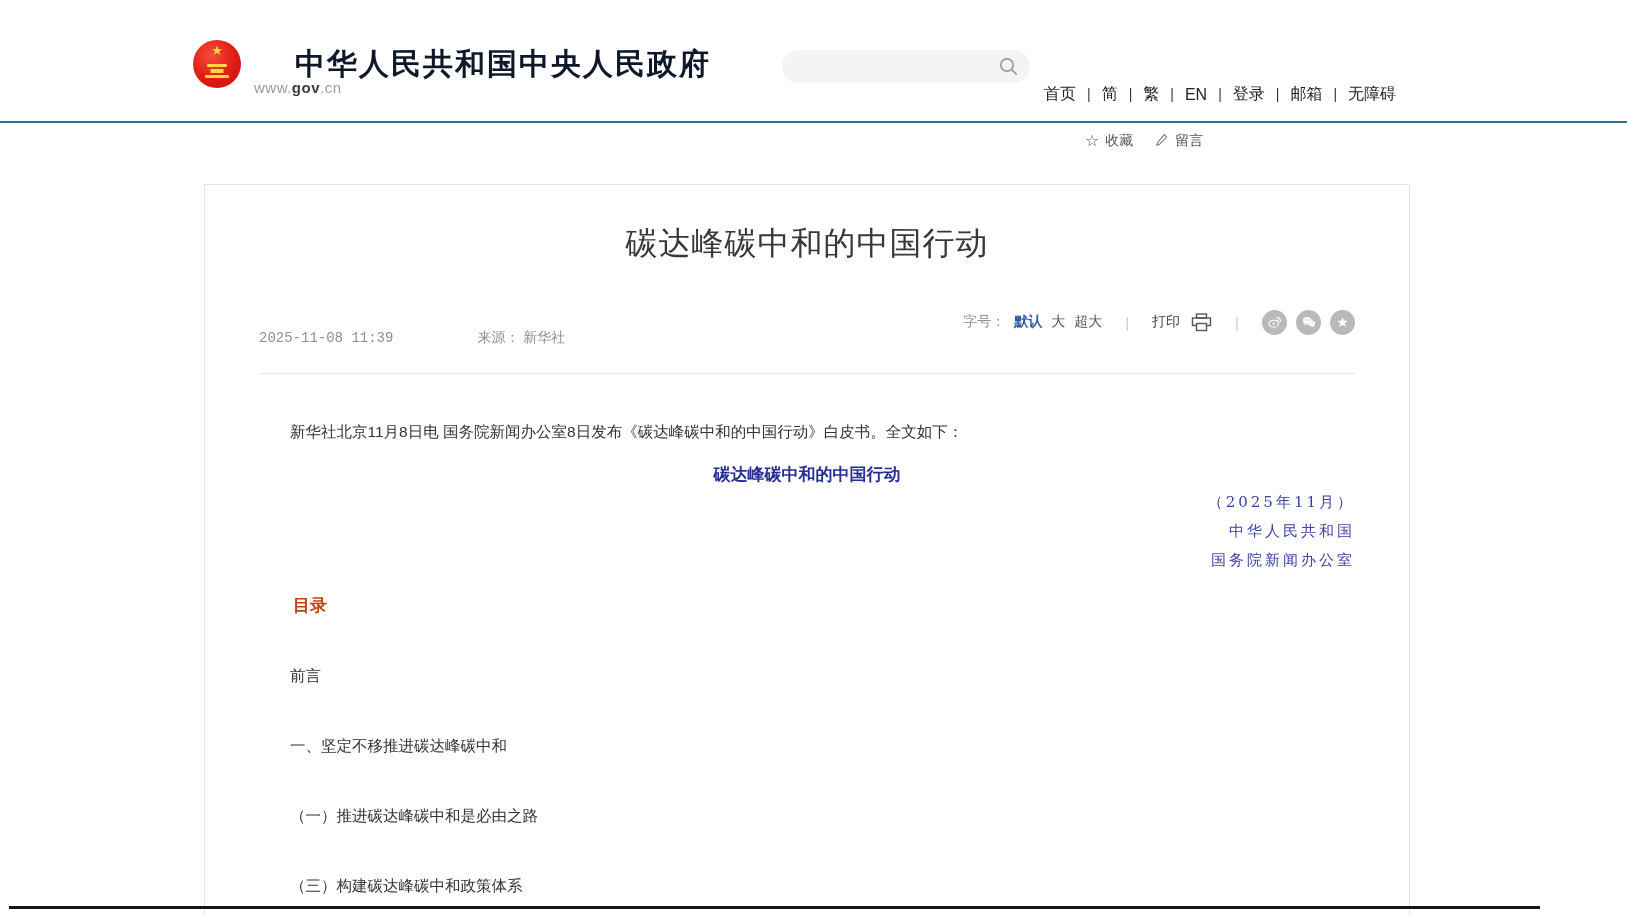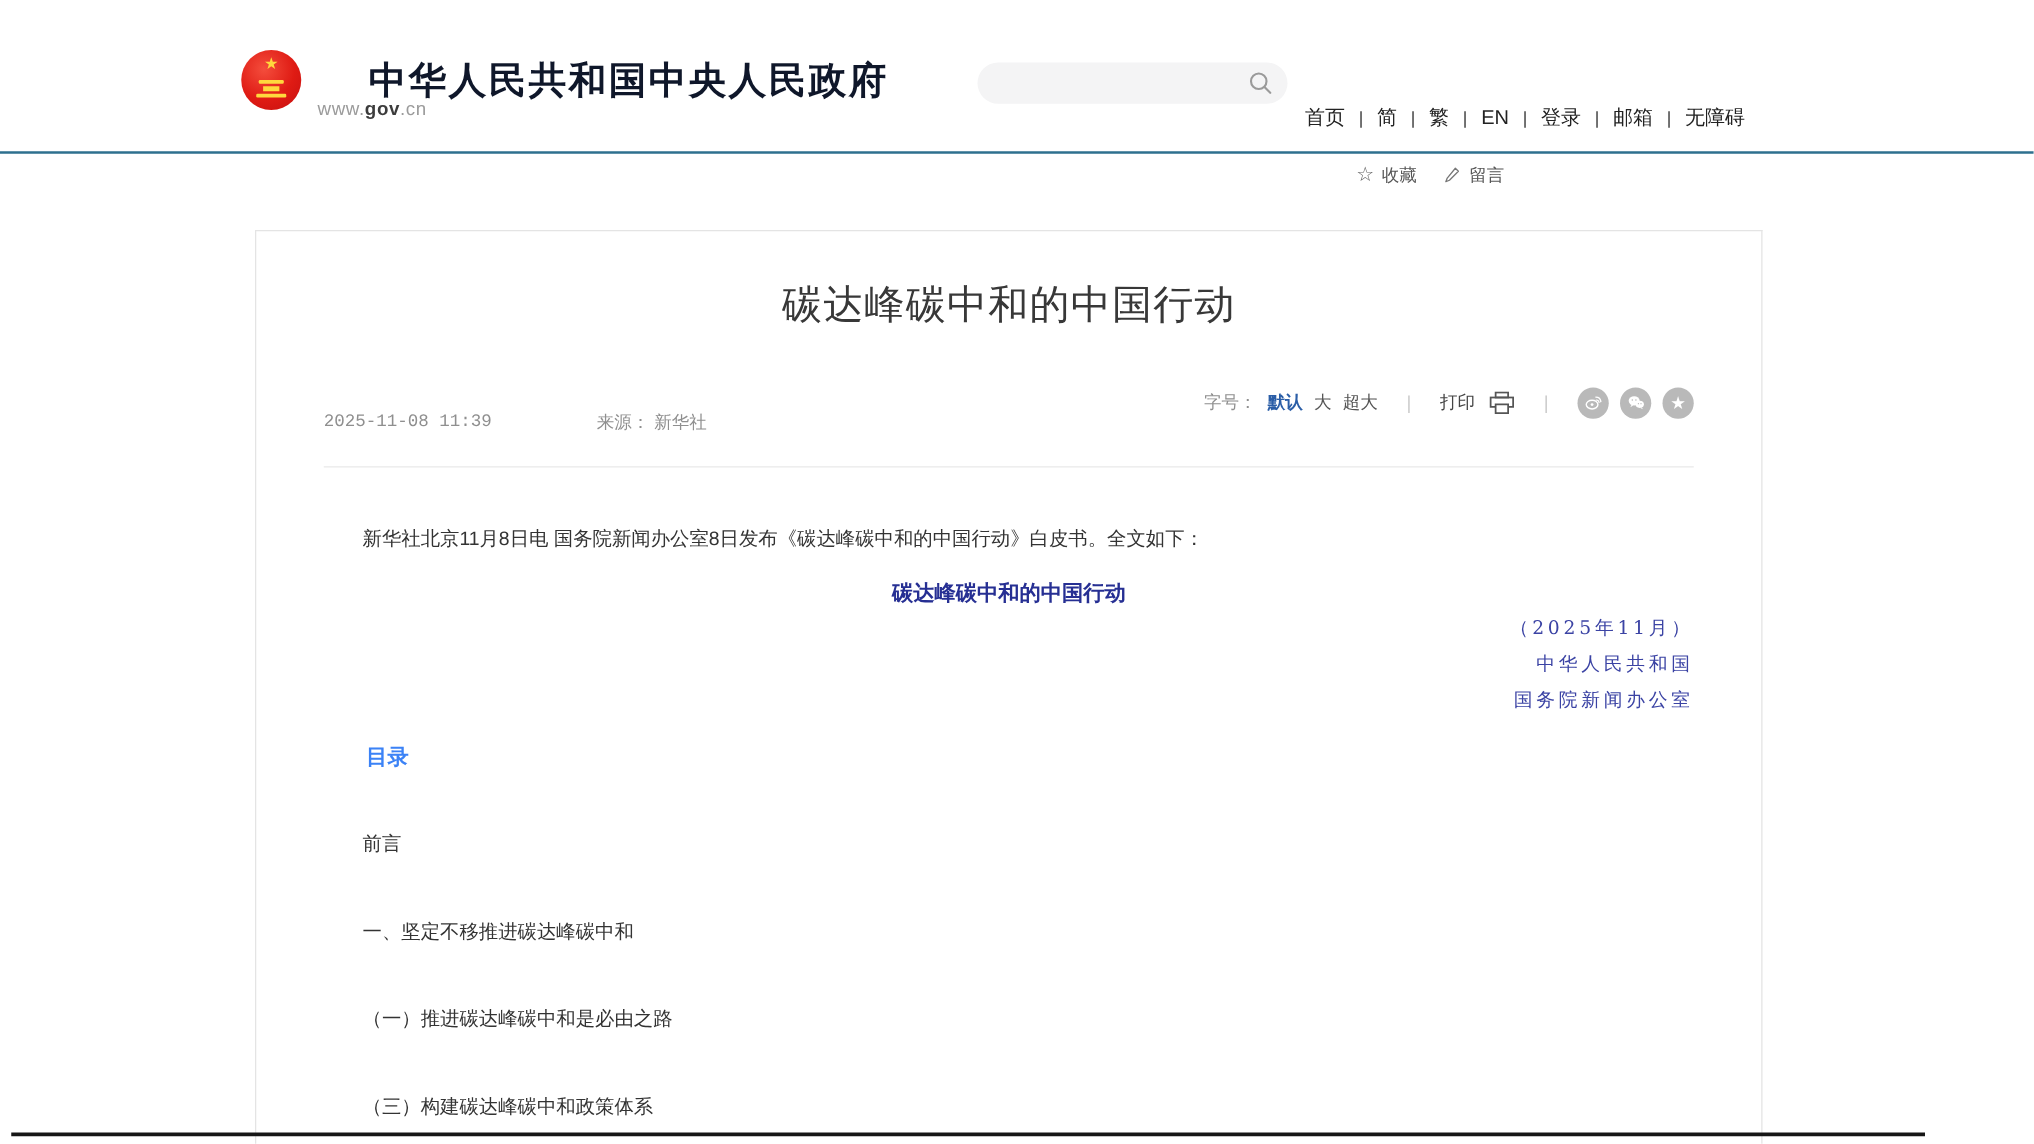--- a/index.html
+++ b/index.html
@@ -66,21 +66,21 @@
   .meta-divider { margin-top:26px; height:1px; background:#e9e9e9; }
 
   
   .doc { margin-top:43px; font-size:15.5px; color:#333; }
   .doc p.indent { text-indent:2em; line-height:24px;margin-top:46px; }
   .doc .lead { margin-bottom:19px; }
   .doc-title { text-align:center; font-size:17px; font-weight:bold; color:#262f93;
       line-height:24px; margin-bottom:5px; }
   .doc-sub { text-align:right; font-family:"DejaVu Serif","Liberation Serif",serif;
       font-size:15px; color:#3b43a4; line-height:21px; margin-bottom:8px; letter-spacing:3px; }
-  .toc-heading { font-size:17px; font-weight:bold; color:#3b82f6; line-height:24px;
+  .toc-heading { font-size:17px; font-weight:bold; color:#c2410c; line-height:24px;
       margin-top:23px; margin-bottom:19px; text-indent:2em; }
   .toc-item { line-height:24px; margin-bottom:19px; }
 
   .bottom-line { position:absolute; top:906px; left:9px; width:1531px; height:3px; background:#161616; }
 </style>
 </head>
 <body>
 
 <div class="frame">
 

